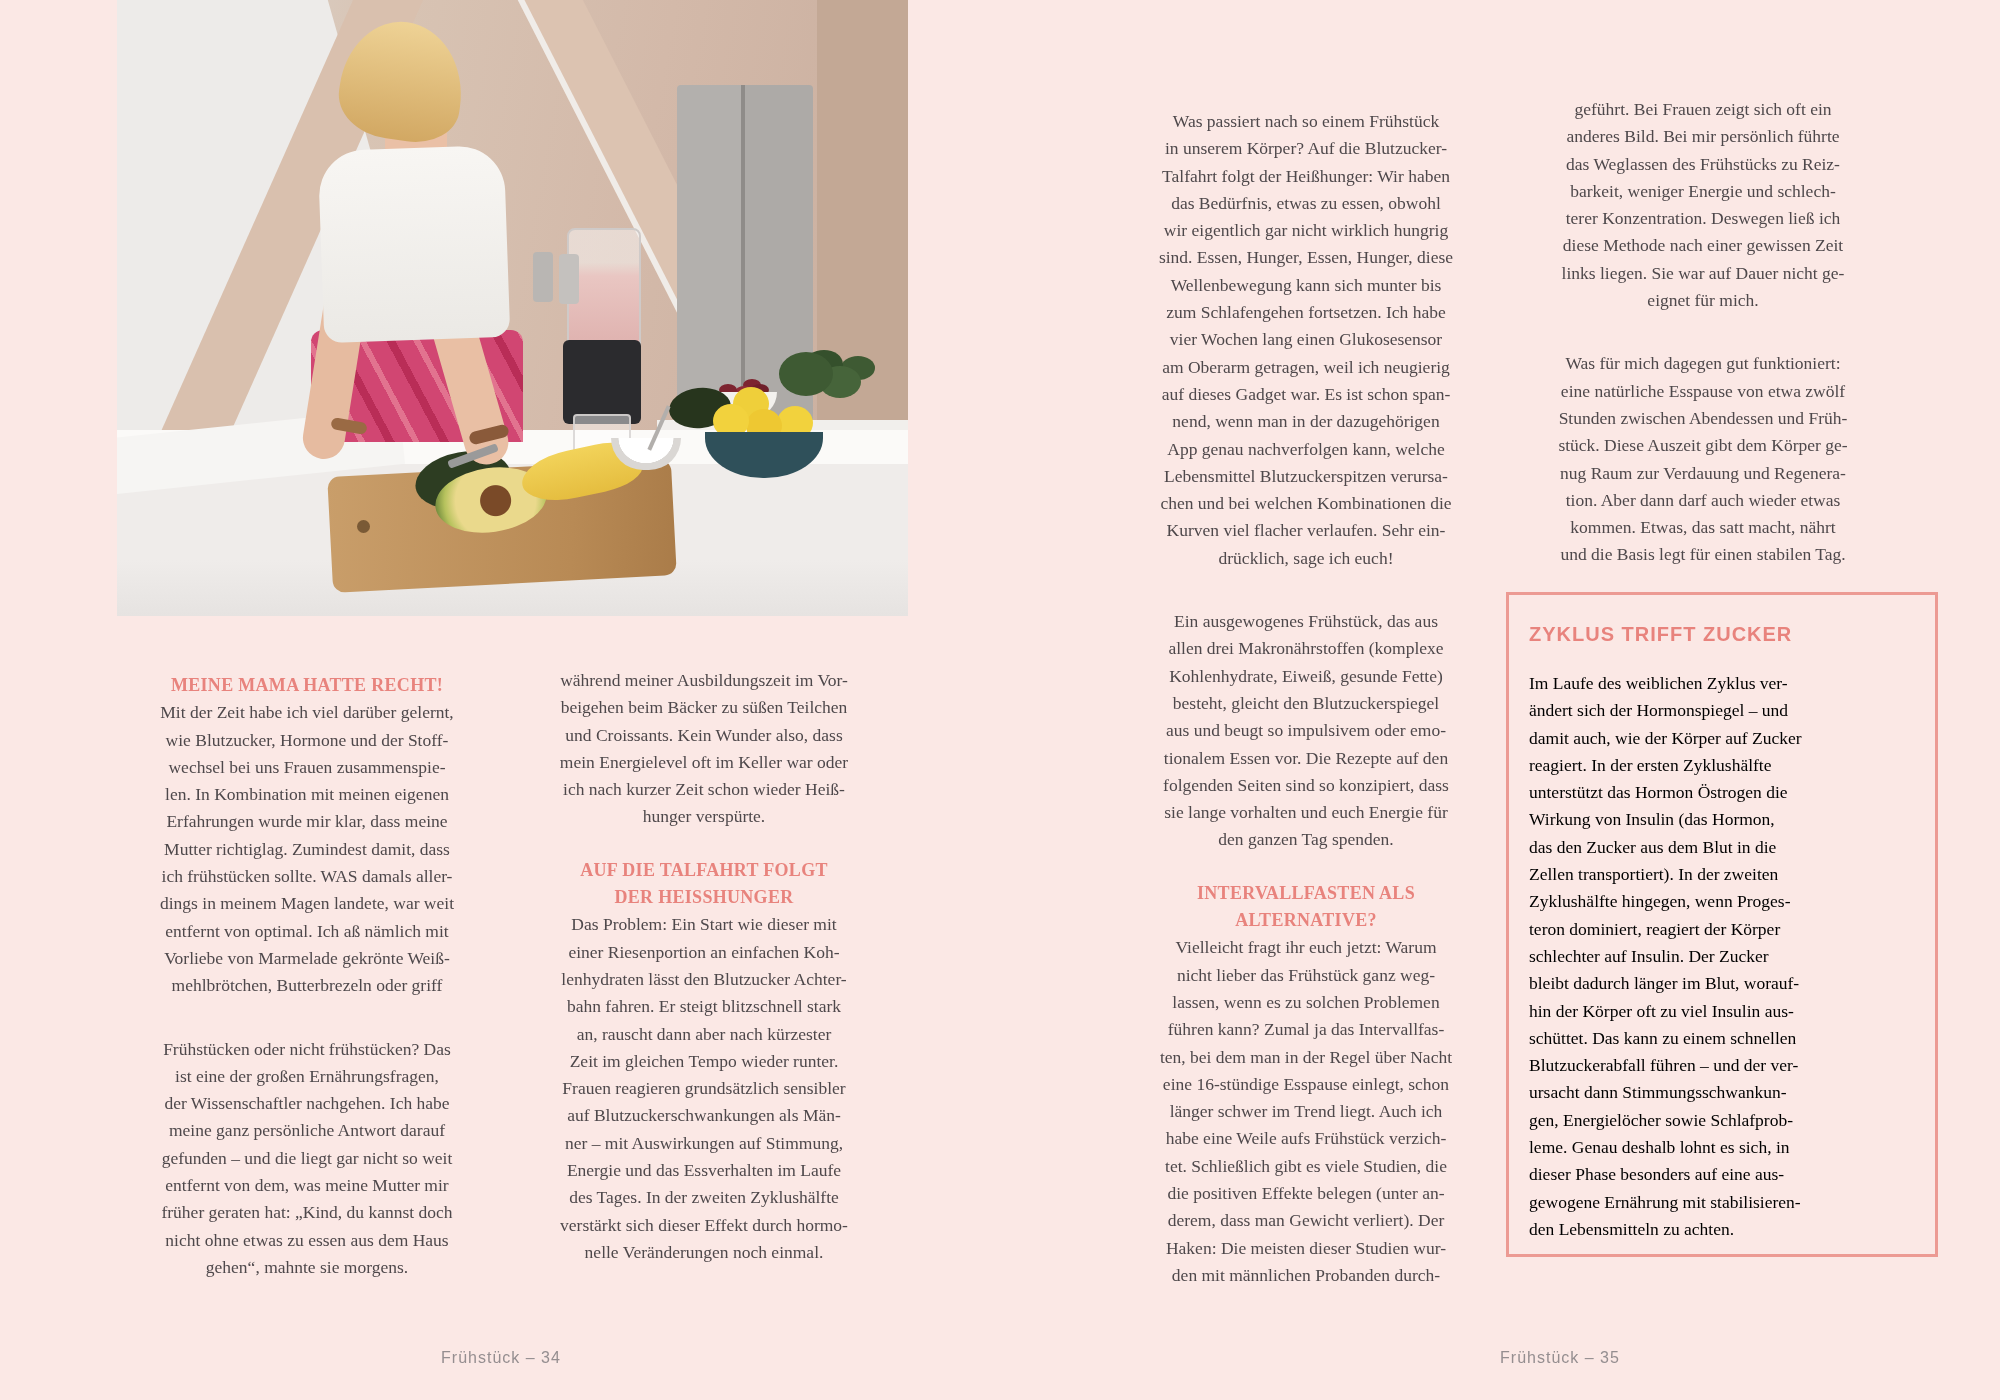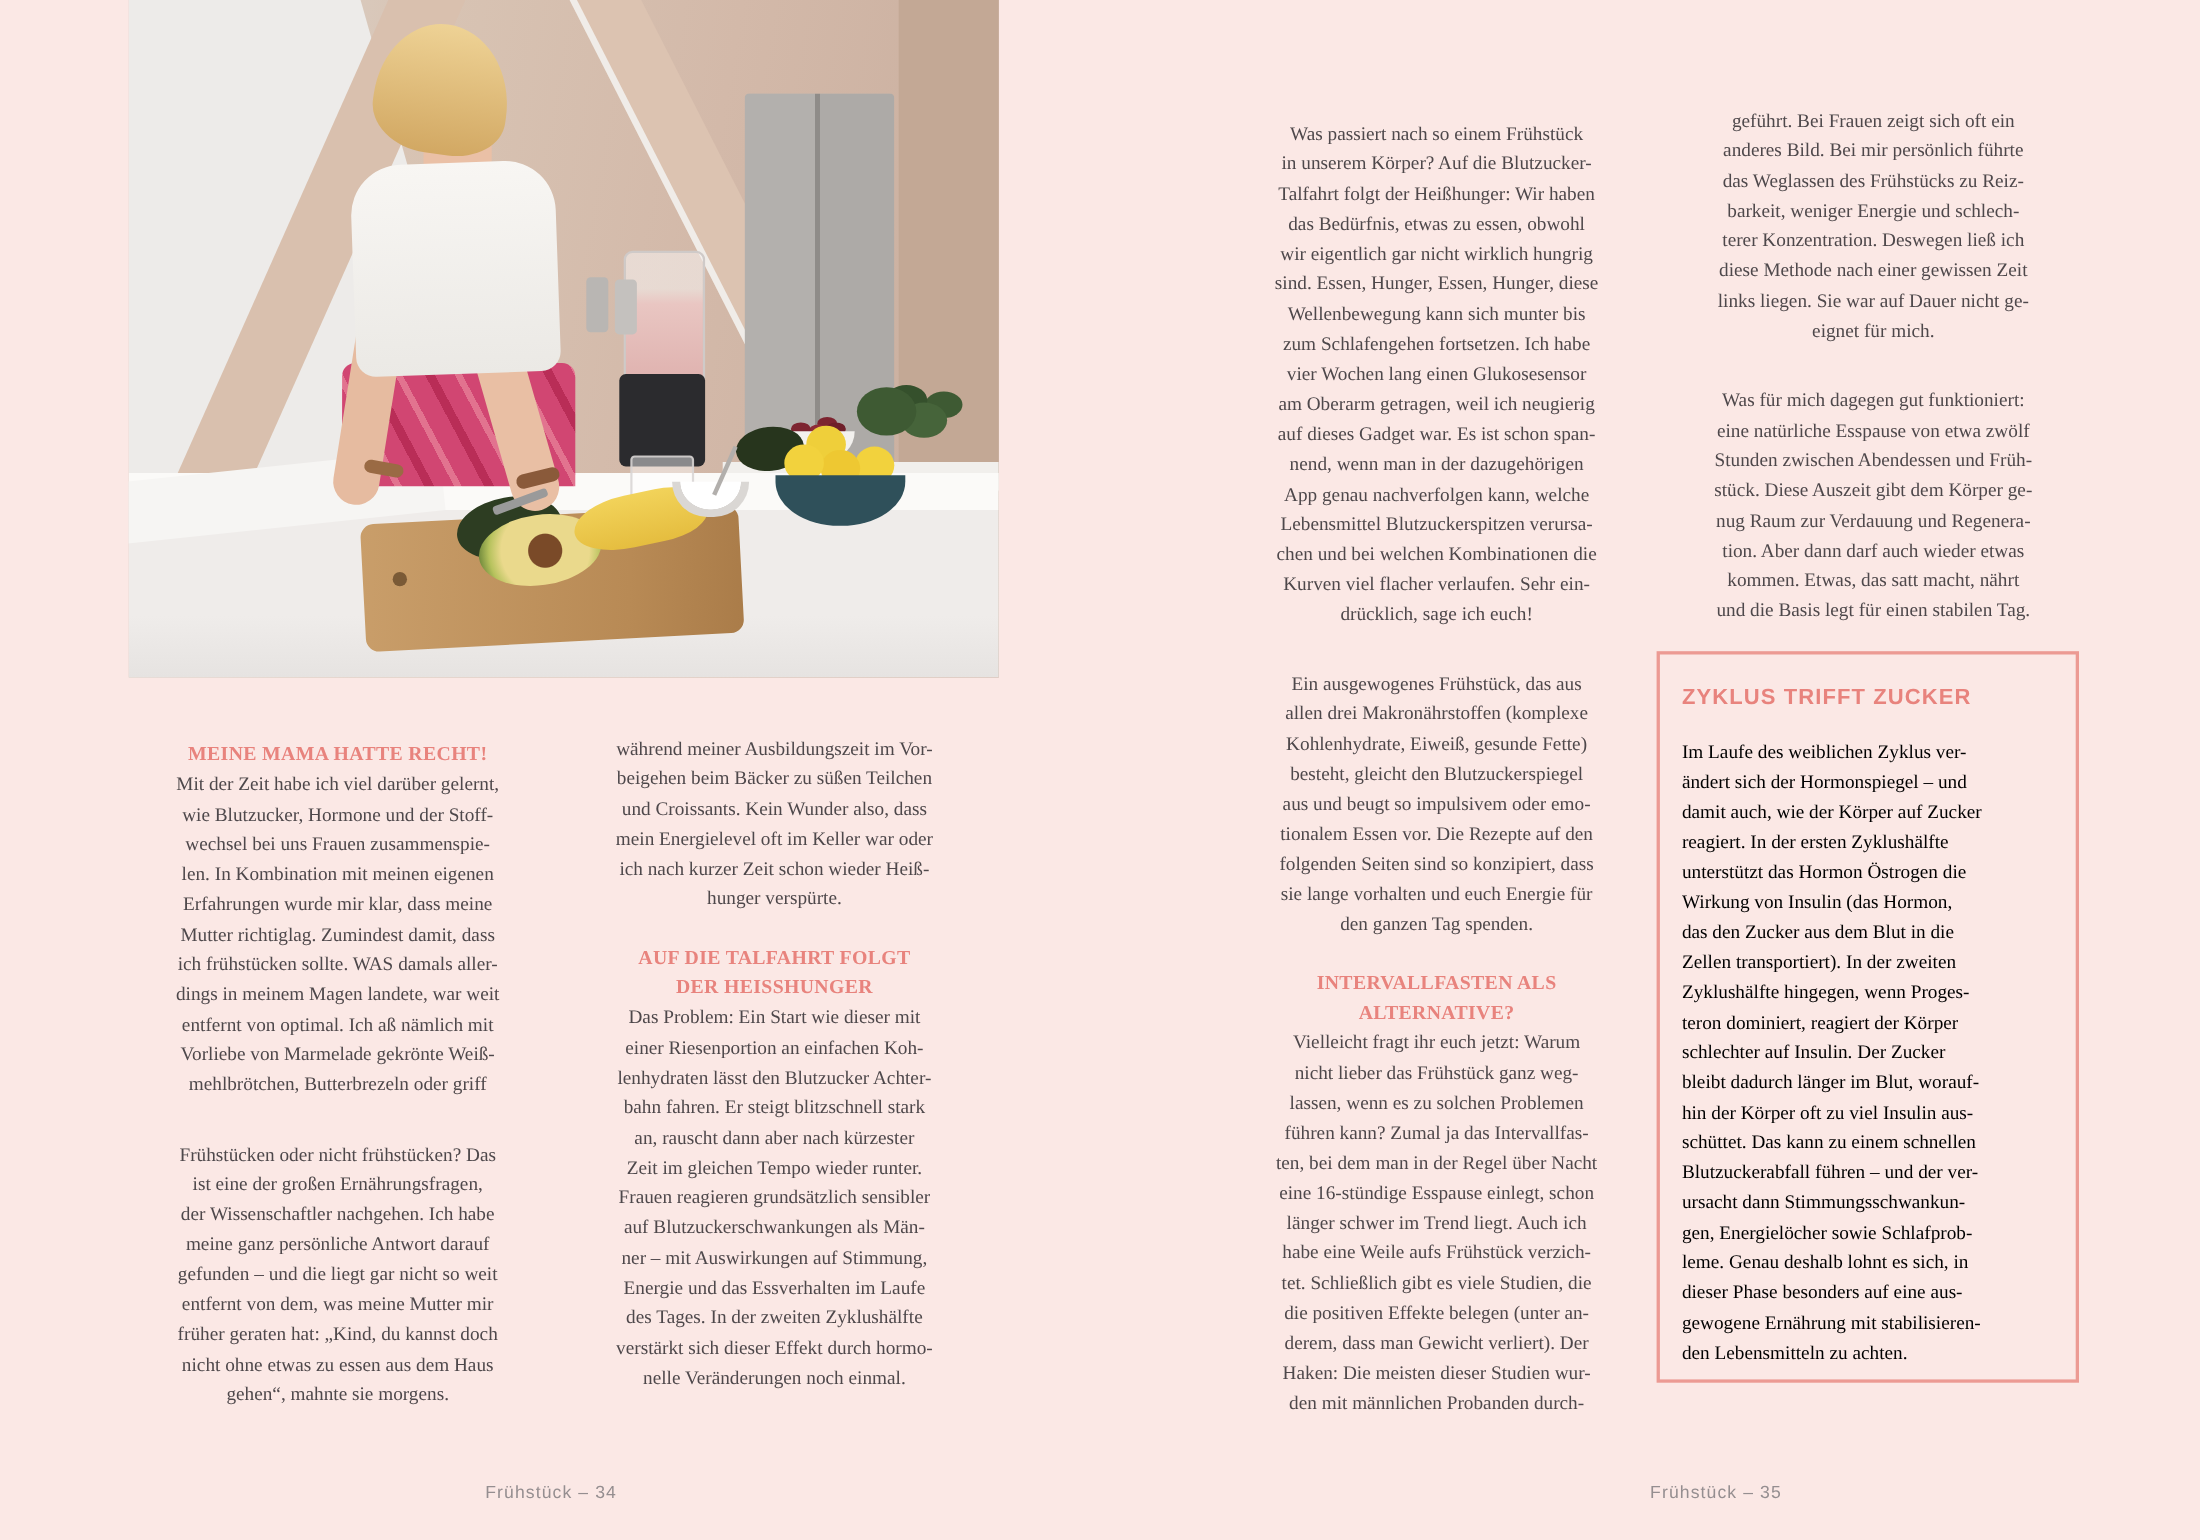--- a/index.html
+++ b/index.html
@@ -8,21 +8,21 @@
 
   
   .col{position:absolute;width:378px;color:#4e484b;text-align:center;}
   .para{white-space:pre;font-size:17.5px;line-height:27.3px;margin:0 0 36px 0;}
   .heading{white-space:pre;font-size:18px;line-height:27.3px;font-weight:bold;color:#e8837d;letter-spacing:.3px;margin:0;}
   .heading.mt{margin-top:26px;}
   .footer{position:absolute;top:1336px;width:766px;text-align:center;
           font-family:"Liberation Sans",sans-serif;font-size:16px;letter-spacing:1px;color:#958e90;margin-top:13px;}
 
   
-  .infobox{position:absolute;left:1506px;top:592px;width:384px;height:665px;
+  .infobox{position:absolute;left:1506px;top:592px;width:432px;height:665px;
            border:3px solid #ec9a93;box-sizing:border-box;padding:28px 18px 4px 20px;}
   .infobox .box-heading{font-family:"Liberation Sans",sans-serif;font-size:20px;font-weight:bold;
            color:#e8837d;letter-spacing:1px;margin:0 0 24px 0;white-space:pre;}
   .infobox .para{margin:0;}
 
   
   .photo{position:absolute;left:117px;top:0;width:791px;height:616px;overflow:hidden;
          background:linear-gradient(100deg,#ddd9d6 0%,#d8c4b4 30%,#d3b9a9 62%,#c8ad9d 100%);}
   .photo *{position:absolute;}
   .skylight{left:0;top:0;width:340px;height:455px;background:#edebe9;

